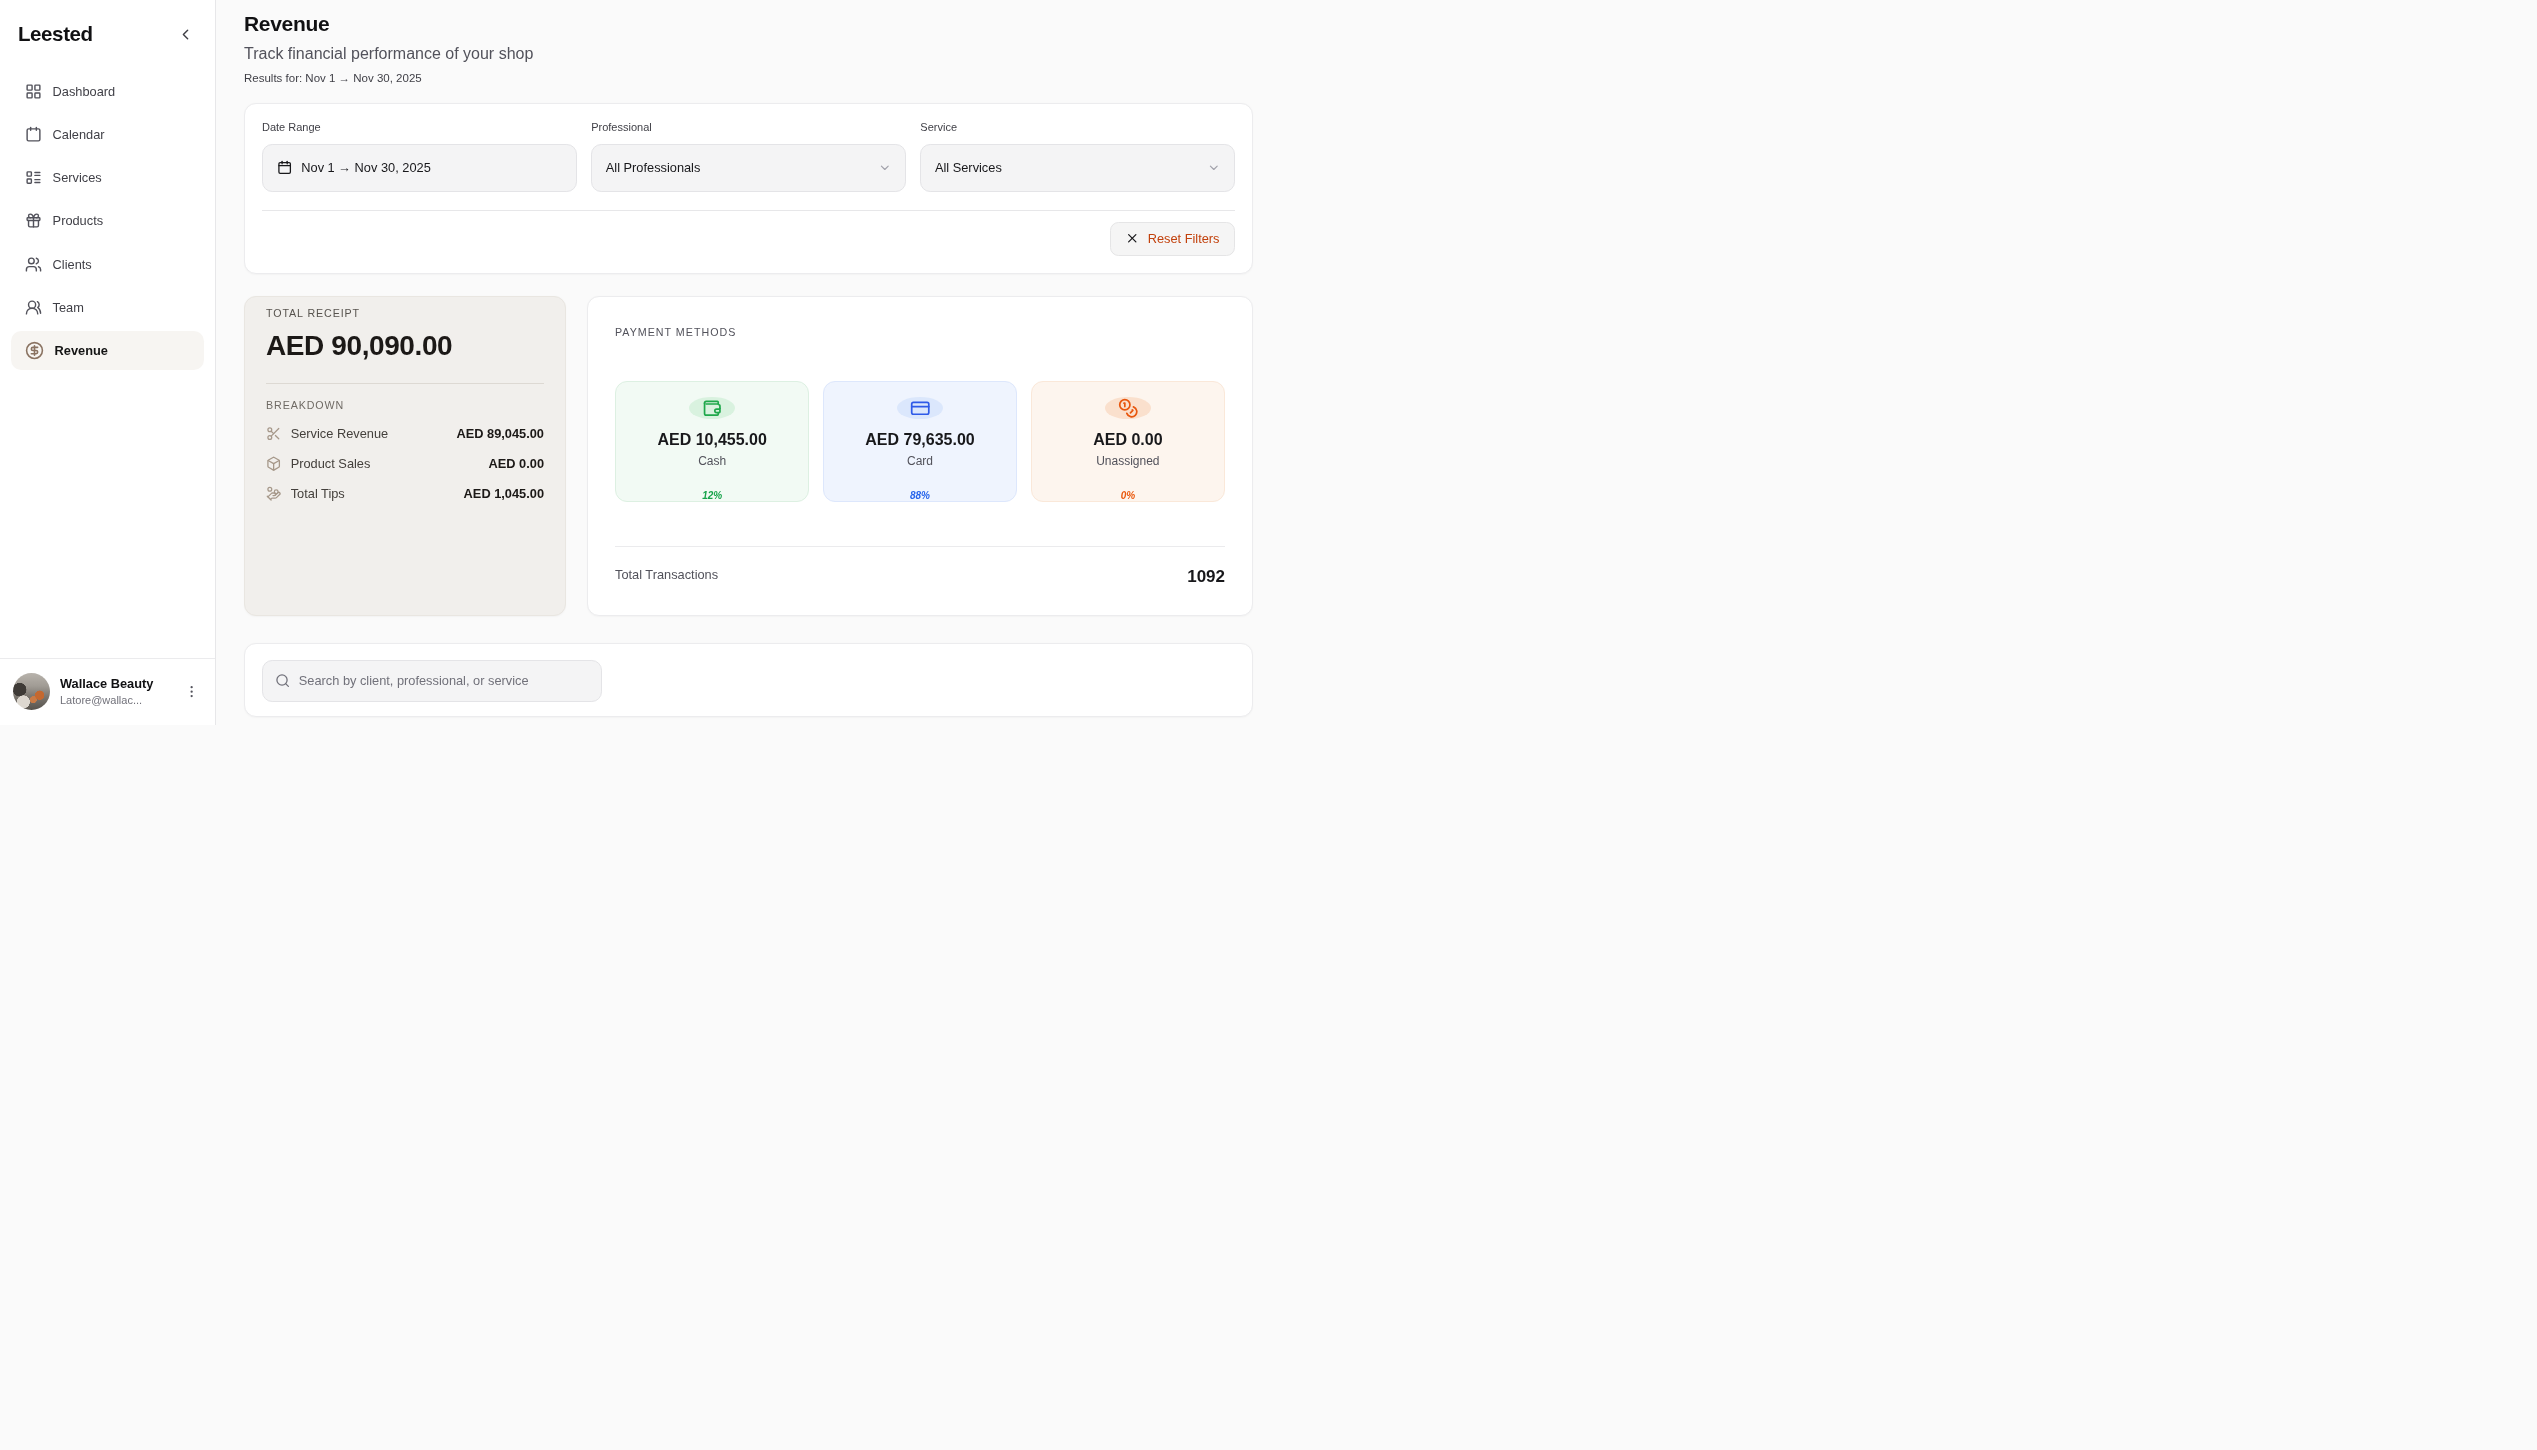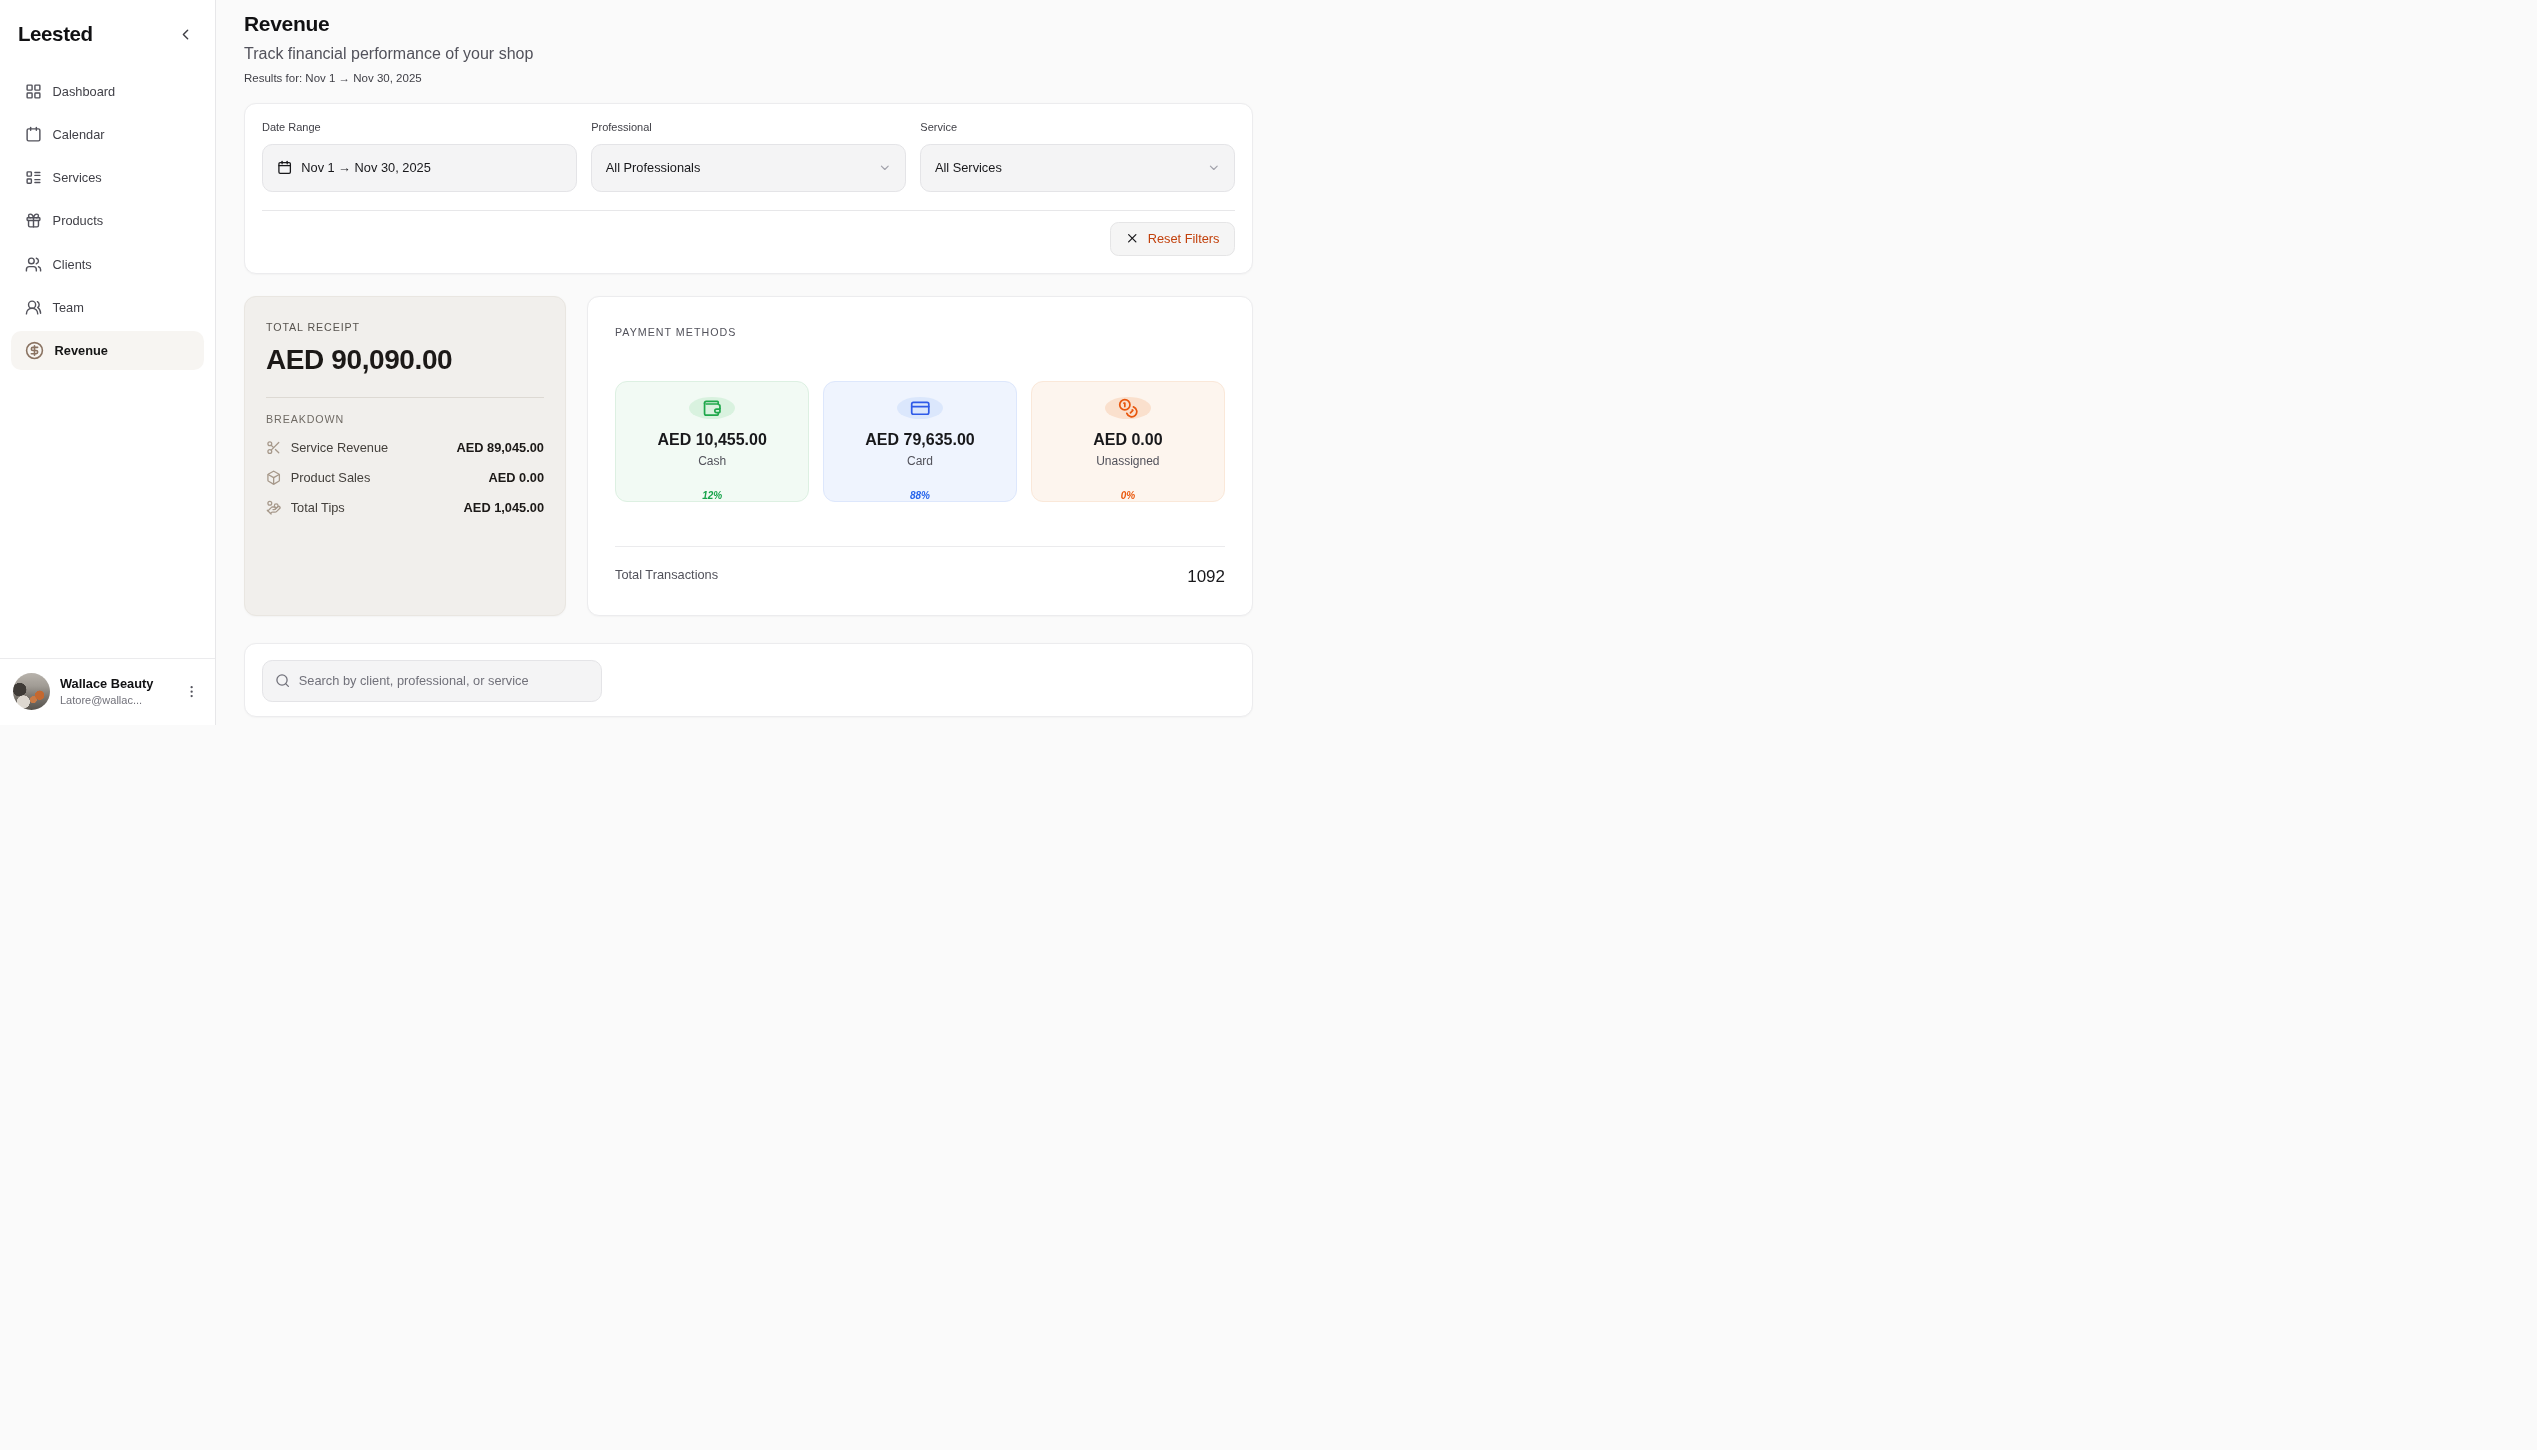--- a/index.html
+++ b/index.html
@@ -92,21 +92,21 @@
     font-size:12.8px; color:#c2410c; font-family:inherit;
   }
   .reset-btn .x-ic { display:flex; color:#18181b; }
 
   
   .cards-row { display:flex; gap:21px; margin-top:22px; }
 
   .receipt-card {
     width:322px; min-width:322px; height:320px;
     background:#f1efec; border:0.9px solid #e9e6e1; border-radius:12px;
-    padding:24px 21px; box-shadow:0 0.9px 1.7px rgba(0,0,0,.03);
+    padding:10px 21px; box-shadow:0 0.9px 1.7px rgba(0,0,0,.03);
   }
   .eyebrow { font-size:10.7px; letter-spacing:0.9px; color:#57534e; }
   .receipt-amount { margin-top:11px; font-size:28px; font-weight:800; letter-spacing:-0.4px; color:#1c1917; }
   .receipt-divider { height:0.9px; background:#ddd9d3; margin-top:21px; }
   .breakdown-label { margin-top:15.3px; font-size:10.7px; letter-spacing:0.9px; color:#6f6a64; }
   .breakdown-rows { margin-top:13.6px; display:flex; flex-direction:column; gap:12px; }
   .b-row { display:flex; align-items:center; gap:9.4px; height:18px; }
   .b-row .b-icon { display:flex; color:#a6988a; }
   .b-row .b-label { font-size:12.8px; color:#44403c; }
   .b-row .b-value { margin-left:auto; font-size:12.8px; font-weight:700; color:#1c1917; }
@@ -129,21 +129,21 @@
   .tile--orange .tile-iconwrap { background:#fae0cd; color:#e8560d; }
   .tile-amount { margin-top:12px; font-size:16px; font-weight:800; color:#18181b; }
   .tile-label { margin-top:4.3px; font-size:12px; color:#52525b; }
   .tile-pct { margin-top:22px; font-size:10px; font-weight:600;font-style:italic; }
   .tile--green .tile-pct { color:#16a34a; }
   .tile--blue .tile-pct { color:#2563eb; }
   .tile--orange .tile-pct { color:#ea580c; }
   .payments-divider { height:0.9px; background:#ebebed; margin-top:44px; }
   .tx-row { display:flex; align-items:flex-start; margin-top:21px; }
   .tx-label { font-size:12.8px; color:#52525b; }
-  .tx-value { margin-left:auto; font-size:17px; font-weight:400; color:#18181b; }
+  .tx-value { margin-left:auto; font-size:17px; font-weight:700; color:#18181b; }
 
   
   .search-card { margin-top:27px; height:74px; padding:16px 17px; }
   .search-box {
     width:340px; height:42px; background:#f4f4f5; border:0.9px solid #e4e4e7; border-radius:10.2px;
     display:flex; align-items:center; padding:0 12px; gap:8.5px;
   }
   .search-box .s-icon { display:flex; color:#71717a; }
   .search-box input {
     flex:1; border:none; outline:none; background:transparent;

